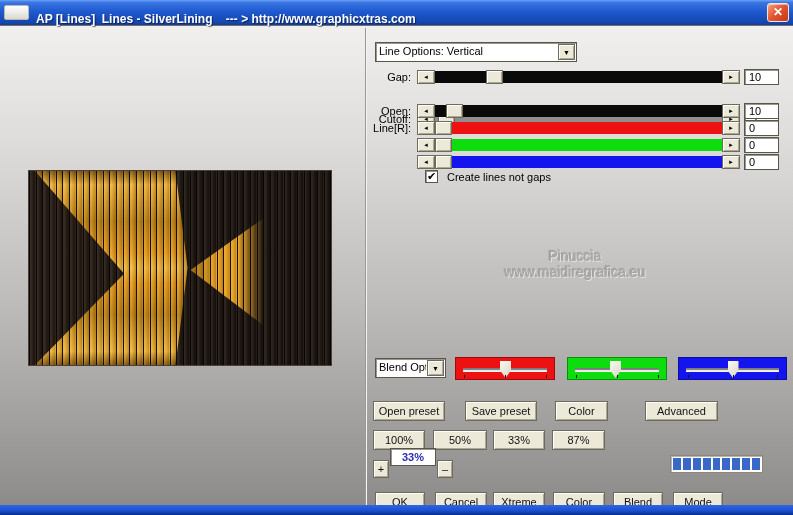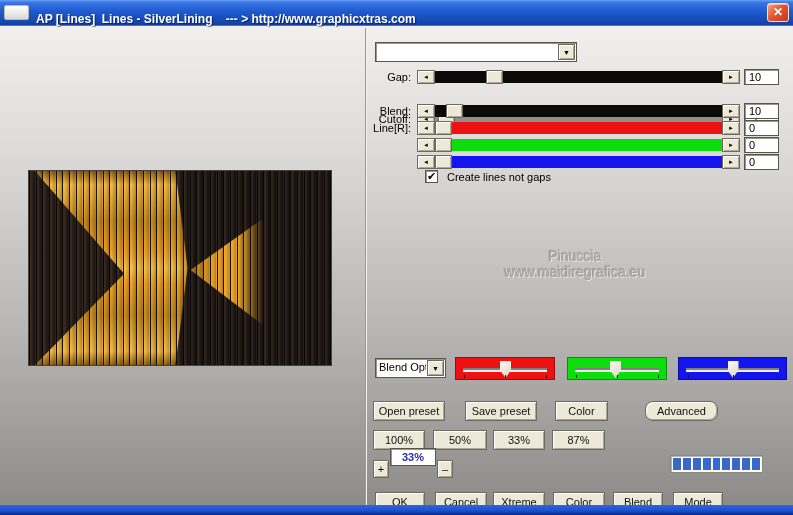--- a/index.html
+++ b/index.html
@@ -119,20 +119,21 @@
     <div class="pv-layer r-shade"></div>
     <div class="pv-layer gold-tri"></div>
     <div class="pv-layer pleats"></div>
     <div class="pv-layer vlines"></div>
   </div>
 
   <div class="divider"></div>
 
   <div class="combo" style="left:375px; top:42px; width:202px;">
     <div class="fld-area"></div>
+    <div class="combo-text">Line Options: Vertical</div>
     <div class="dd-btn">▼</div>
   </div>
 
   <div class="slider-row" style="top:70px;">
     <div class="s-label">Gap:</div>
     <div class="arrow-btn arr-l">◄</div>
     <div class="s-track" style="background: rgb(10, 10, 10);">
         <div class="s-thumb" style="left: 51px;"></div>
       </div>
     <div class="arrow-btn arr-r">►</div>
@@ -141,21 +142,21 @@
   <div class="slider-row" style="top:87px;margin-top:25px;">
     <div class="s-label">Cutoff:</div>
     <div class="arrow-btn arr-l">◄</div>
     <div class="s-track" style="background: rgb(143, 143, 143);">
         <div class="s-thumb" style="left: 3px;"></div>
       </div>
     <div class="arrow-btn arr-r">►</div>
     <div class="s-value fld">-1</div>
   </div>
   <div class="slider-row" style="top:104px;">
-    <div class="s-label">Blend:</div>
+    <div class="s-label">Open:</div>
     <div class="arrow-btn arr-l">◄</div>
     <div class="s-track" style="background: rgb(10, 10, 10);">
         <div class="s-thumb" style="left: 11px;"></div>
       </div>
     <div class="arrow-btn arr-r">►</div>
     <div class="s-value fld">10</div>
   </div>
   <div class="slider-row" style="top:121px;">
     <div class="s-label">Line[R]:</div>
     <div class="arrow-btn arr-l">◄</div>
@@ -220,21 +221,21 @@
     <div class="tb-groove"></div>
     <div class="tb-thumb" style="left: calc(50% - 5px);"></div>
     <div class="tb-tick" style="left:8%;"></div>
     <div class="tb-tick" style="left:50%;"></div>
     <div class="tb-tick" style="left:92%;"></div>
   </div>
 
   <div class="btn" style="left:373px; top:389px; width:72px; height:20px;">Open preset</div>
   <div class="btn" style="left:465px; top:389px; width:72px; height:20px;">Save preset</div>
   <div class="btn" style="left:555px; top:389px; width:53px; height:20px;">Color</div>
-  <div class="btn" style="left:645px; top:389px; width:73px; height:20px;border-radius:8px;">Advanced</div>
+  <div class="btn" style="left:645px; top:389px; width:73px; height:20px;">Advanced</div>
 
   <div class="btn" style="left:373px; top:418px; width:52px; height:20px;">100%</div>
   <div class="btn" style="left:433px; top:418px; width:54px; height:20px;">50%</div>
   <div class="btn" style="left:493px; top:418px; width:52px; height:20px;">33%</div>
   <div class="btn" style="left:552px; top:418px; width:53px; height:20px;">87%</div>
 
   <div class="btn" style="left:373px; top:448px; width:16px; height:18px;">+</div>
   <div class="stp-field fld">33%</div>
   <div class="btn" style="left:437px; top:448px; width:16px; height:18px;">–</div>
 

